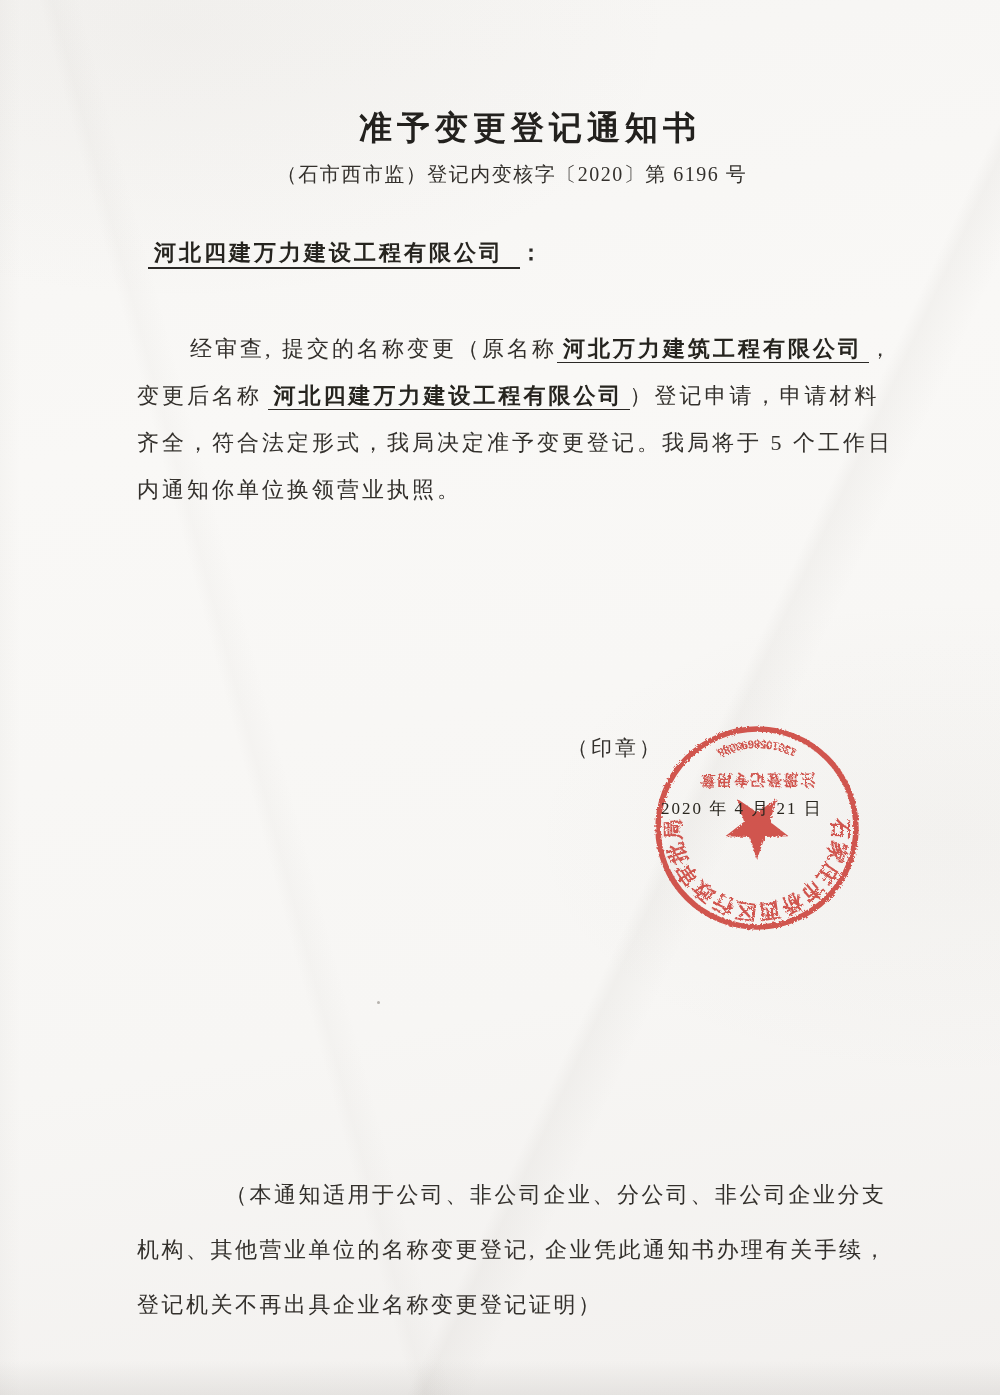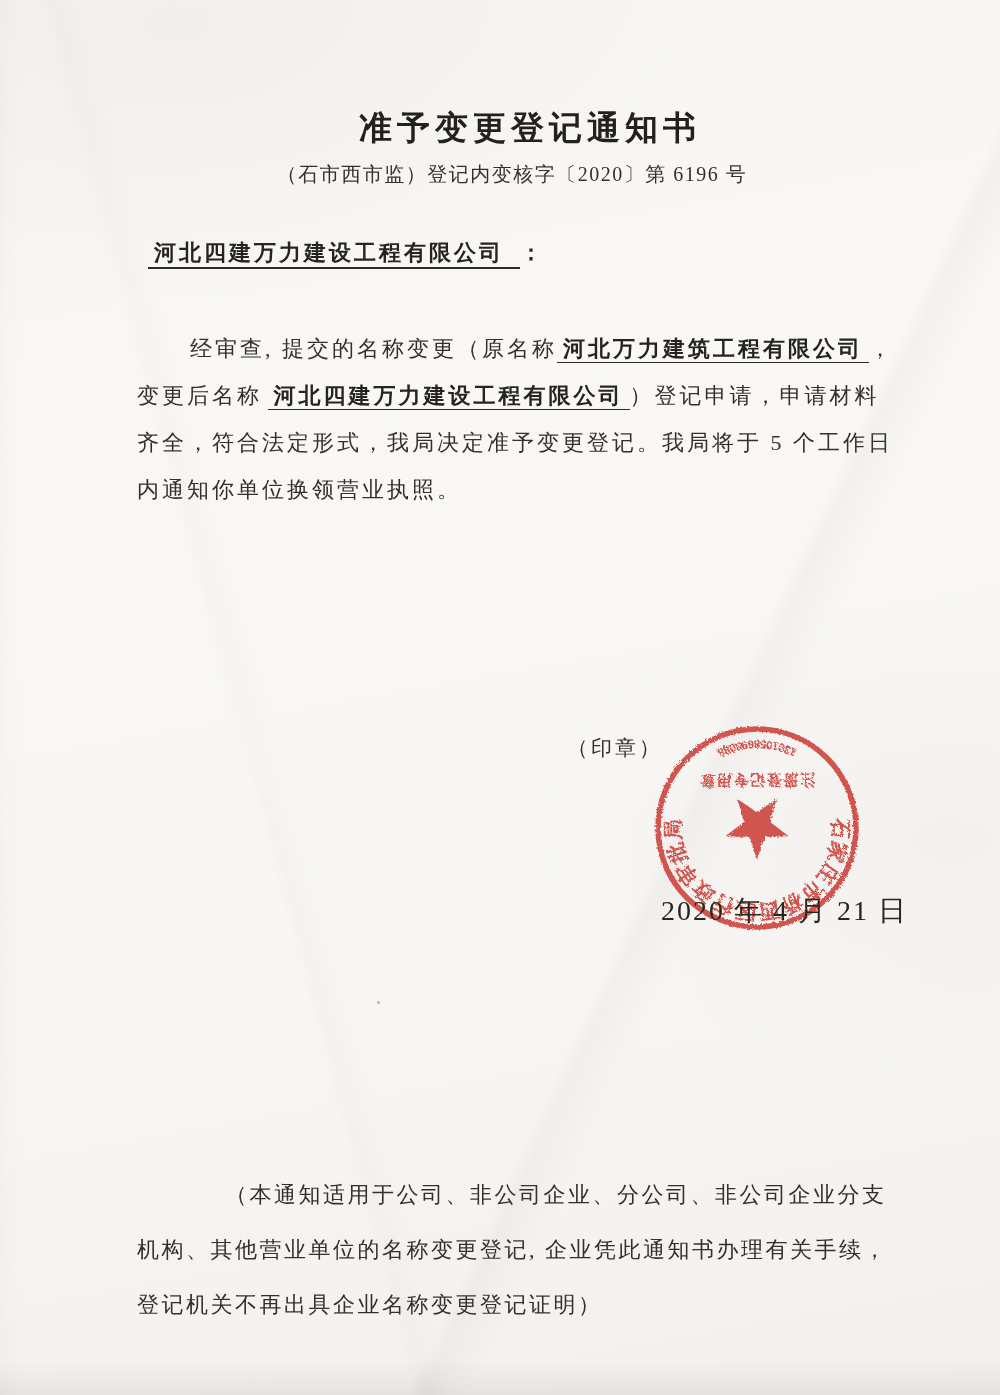--- a/index.html
+++ b/index.html
@@ -38,21 +38,21 @@
   .bodyline { font-size:22px; letter-spacing:3px; color:#33302c; }
   .uline {
     font-weight:bold; color:#26241f;
     border-bottom:1.6px solid #2b2926; padding:0 6px 1px 6px;
   }
   .l1 { top:334px; left:190px; }
   .l2 { top:381px; left:137px; }
   .l3 { top:428px; left:137px; }
   .l4 { top:475px; left:137px; }
   .seal-label { top:734px; left:567px; font-size:21px; letter-spacing:3px; color:#33302c; }
-  .date { top:892px; left:661px; font-size:28px; letter-spacing:2px; color:#29261f; z-index:5; }
+  .date { top:797px; left:661px; font-size:17px; letter-spacing:2px; color:#29261f; z-index:5; }
   .footline { font-size:22px; letter-spacing:2.5px; color:#33302c; }
   .f1 { top:1180px; left:225px; }
   .f2 { top:1235px; left:137px; }
   .f3 { top:1290px; left:137px; }
   .seal {
     position:absolute; top:724px; left:653px; width:208px; height:208px;
     color:var(--seal-ink, #cc4038); z-index:4; opacity:0.88;
   }
   .seal svg { display:block; }
   .speck { position:absolute; top:1001px; left:377px; width:3px; height:3px;

